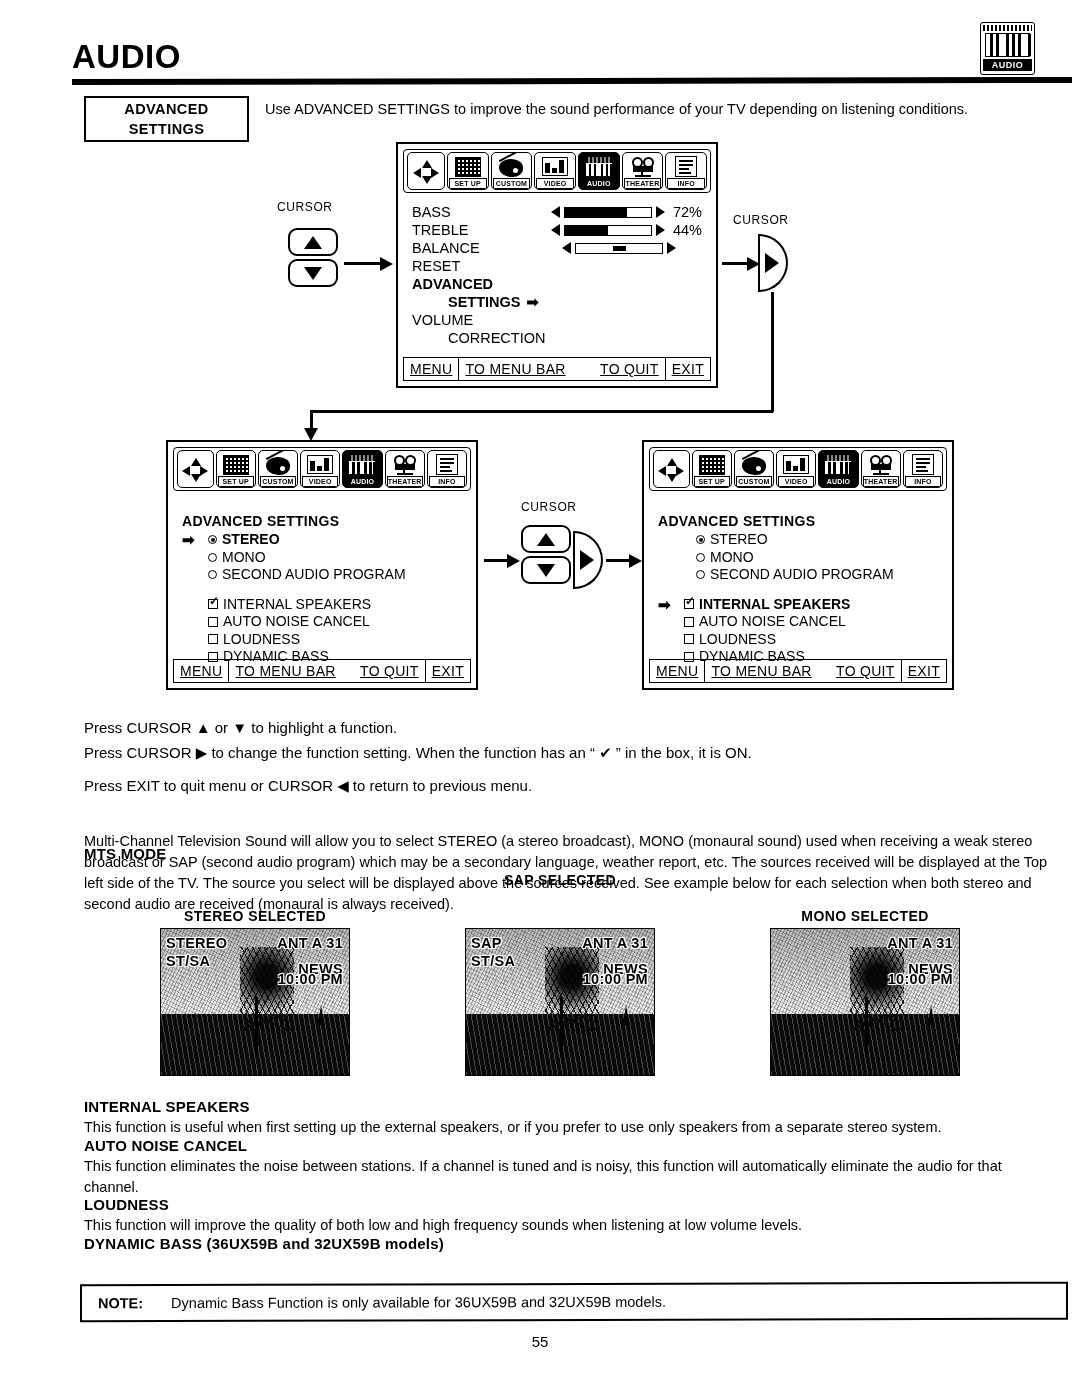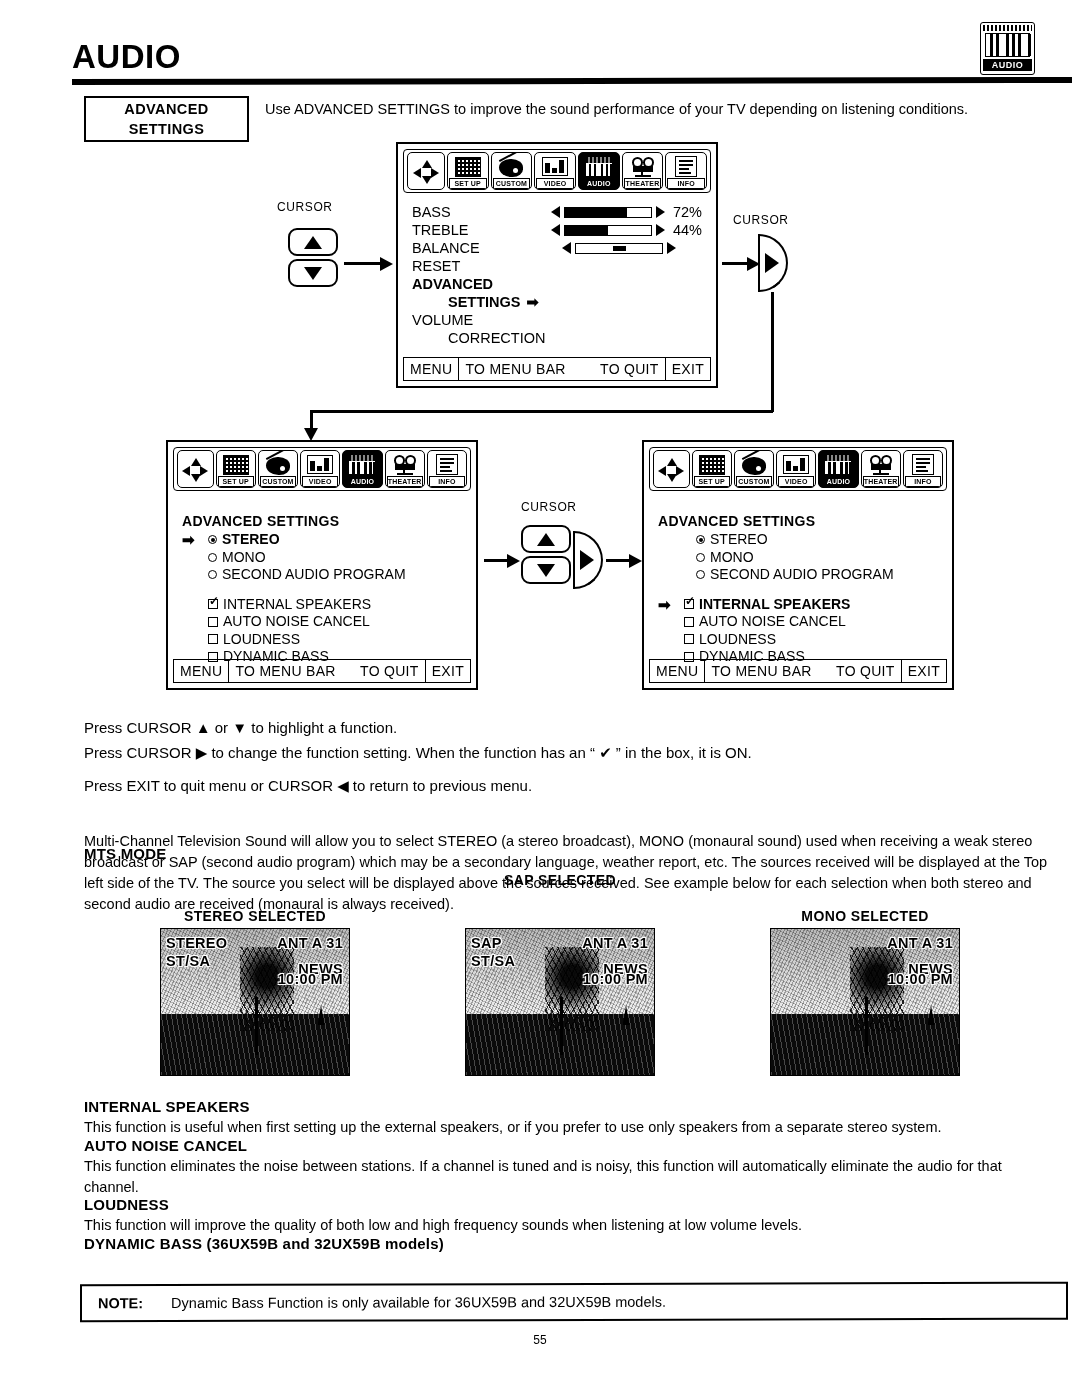--- a/index.html
+++ b/index.html
@@ -105,21 +105,21 @@
   .gl-theater .base { position:absolute; bottom:0; left:6px; width:16px; height:2px; background:#000; }
   .gl-info { width:22px; height:21px; border:1.5px solid #000; position:relative; background:#fff; }
   .gl-info i { position:absolute; left:3px; height:2px; background:#000; }
 
   .menu-body { padding:10px 14px 0 14px; }
   .footer-bar {
     position:absolute; left:5px; right:5px; bottom:5px; height:24px;
     border:1.5px solid #000; display:flex; align-items:stretch;
     font-size:14px; letter-spacing:0.3px;
   }
-  .fb-cell { display:flex; align-items:center; padding:0 6px; }
+  .fb-cell { display:flex; align-items:center; padding:0 6px;text-decoration:underline; }
   .fb-sep { border-right:1.5px solid #000; }
   .fb-grow { flex:1; }
   .fb-right { justify-content:flex-end; }
 
   
   .aud-rows { font-size:14.5px; line-height:18px; position:relative; }
   .aud-row { display:flex; align-items:center; height:18px; }
   .aud-label { width:150px; }
   .bar-wrap { display:flex; align-items:center; gap:4px; }
   .tri-l { width:0;height:0;border-top:6px solid transparent;border-bottom:6px solid transparent;border-right:9px solid #000; }
@@ -219,21 +219,21 @@
 
   
   .note-box {
     position:absolute; left:80px; top:1283px; width:988px; height:38px;
     border:2px solid #000;
     display:flex; align-items:center; padding:0 16px;
     transform: skewY(-0.15deg);
   }
   .note-lbl { font-size:14.5px; font-weight:bold; margin-right:28px; }
   .note-txt { font-size:14.5px; }
-  .page-num { position:absolute; left:0; right:0; top:1333px; text-align:center; font-size:12px; }
+  .page-num { position:absolute; left:0; right:0; top:1333px; text-align:center; font-size:15px; }
 </style>
 </head>
 <body>
 
 <div class="page">
 
   <div class="page-title">AUDIO</div>
   <div class="title-rule"></div>
 
   <div class="corner-icon">

